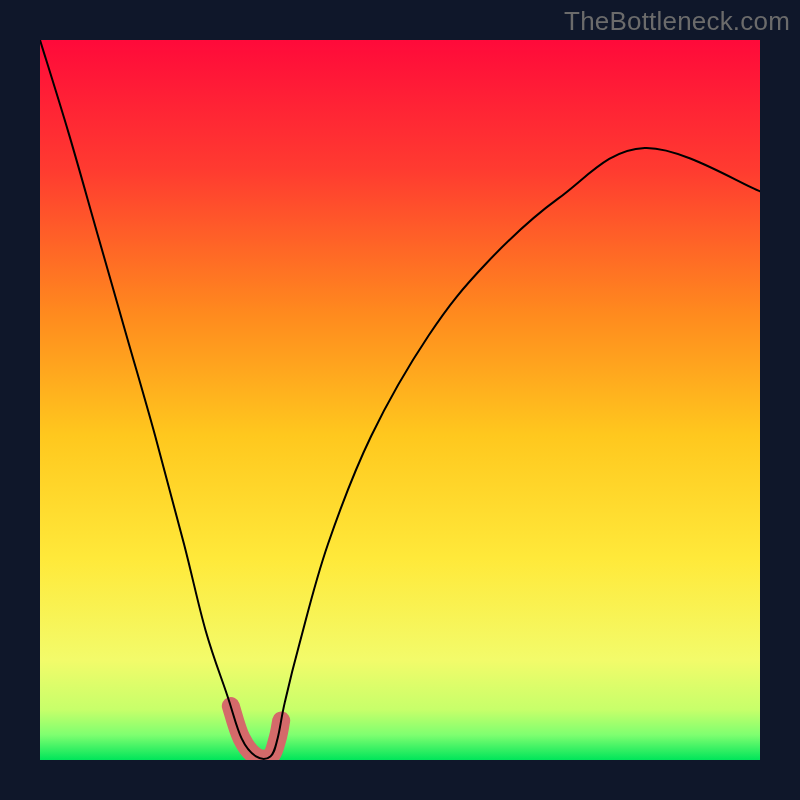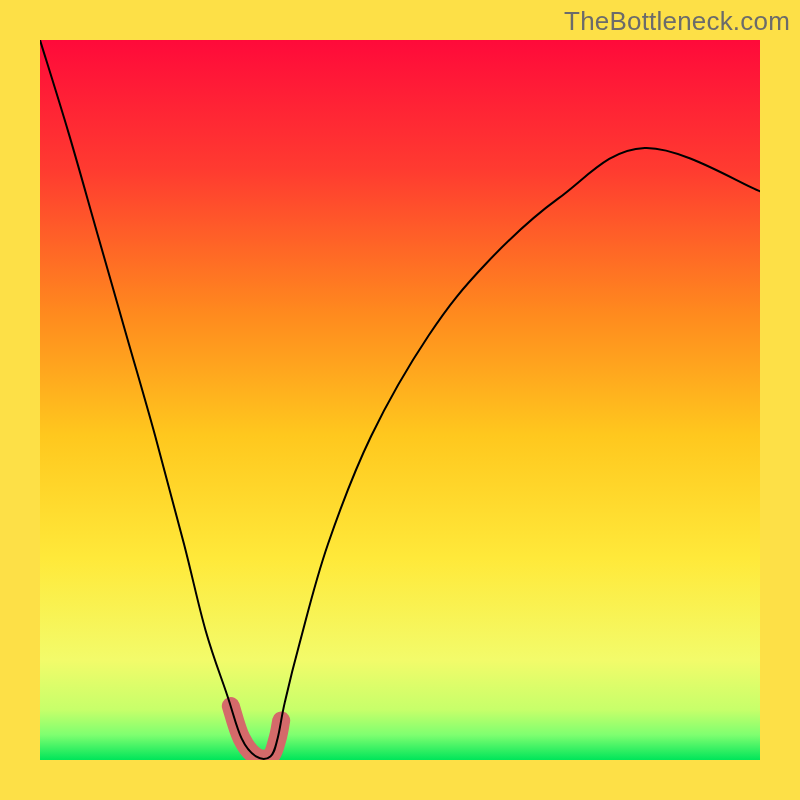--- a/index.html
+++ b/index.html
@@ -1,21 +1,21 @@
 <!DOCTYPE html>
 <html><head>
 <meta charset="utf-8">
 <style>
   * { margin: 0; padding: 0; box-sizing: border-box; }
   html, body { width: 800px; height: 800px; overflow: hidden; background: #000; }
   .frame {
     position: relative;
     width: 800px;
     height: 800px;
-    background: #fde047;
+    background: #0f172a;
   }
   .watermark {
     position: absolute;
     top: 6px;
     right: 10px;
     font-family: Arial, Helvetica, sans-serif;
     font-size: 26px;
     color: #6b6b6b;
     letter-spacing: 0.2px;
     z-index: 10;

